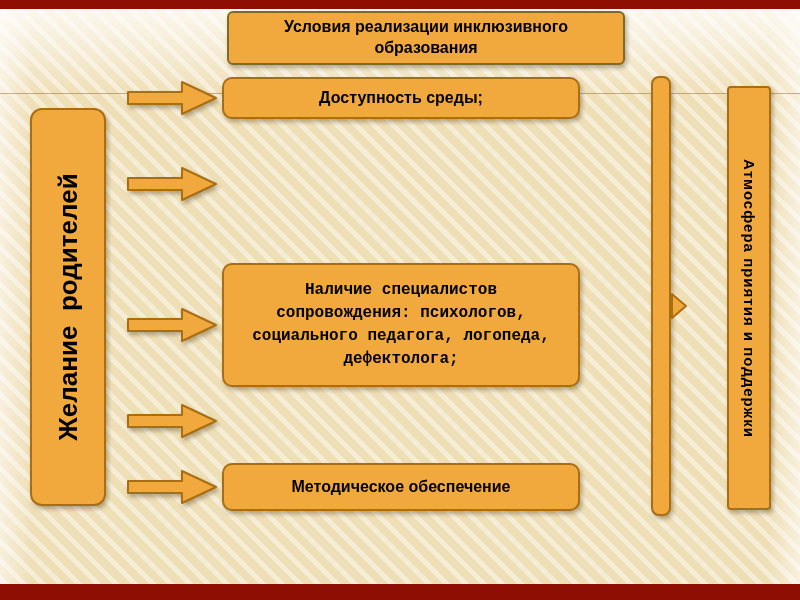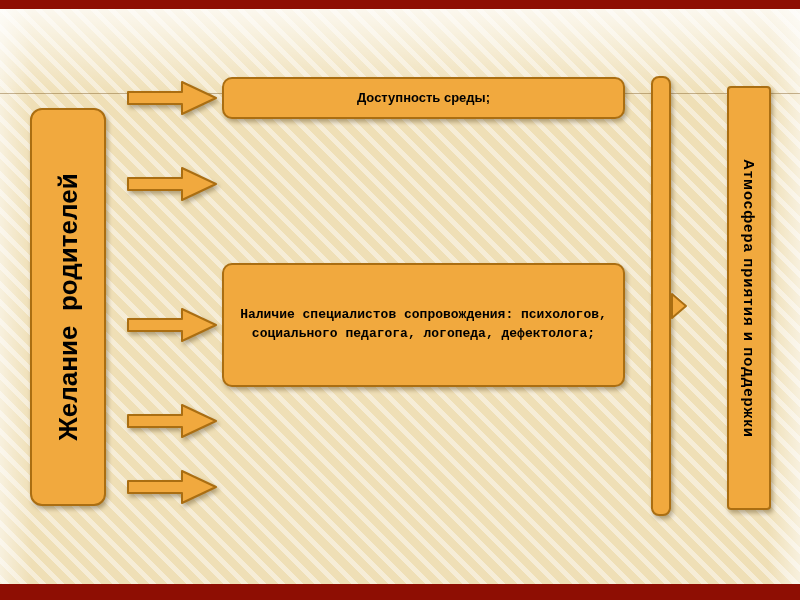--- a/index.html
+++ b/index.html
@@ -54,23 +54,23 @@
     width: 398px; height: 54px;
     border-radius: 6px;
     border-color: #7d6b2a;
     font-size: 16px;
     line-height: 1.3;
     padding: 2px 14px;
   }
 
   .cond {
     left: 222px;
-    width: 403px;
+    width: 358px;
     border-radius: 10px;
-    font-size: 13px;
+    font-size: 16px;
     line-height: 1.45;
     padding: 2px 12px;
   }
   .b1 { top: 77px;  height: 42px; }
   .b2 { top: 139px; height: 90px; }
   .b3 { top: 263px; height: 124px; font-family: Liberation Mono, monospace; }
   .b4 { top: 393px; height: 57px; }
   .b5 { top: 463px; height: 48px; }
 
   .left-box {
@@ -139,20 +139,23 @@
 </style>
 </head>
 <body>
 
 <div id="slide">
 
   <div class="bar top"></div>
   <div class="bar bottom"></div>
   <div class="divider"></div>
 
+  <div class="obox title-box">
+    <span>Условия реализации инклюзивного образования</span>
+  </div>
 
   <div class="obox left-box">
     <span class="left-label">Желание  родителей</span>
   </div>
 
   <div class="arrow a1">
     <svg viewBox="0 0 92 40">
         <polygon class="arrow-poly" points="2,14 56,14 56,4 90,20 56,36 56,26 2,26"></polygon>
       </svg>
   </div>
@@ -175,20 +178,23 @@
     <svg viewBox="0 0 92 40">
         <polygon class="arrow-poly" points="2,14 56,14 56,4 90,20 56,36 56,26 2,26"></polygon>
       </svg>
   </div>
 
   <div class="obox cond b1">
     <span>Доступность среды;</span>
   </div>
   <div class="obox cond b3">
     <span>Наличие специалистов сопровождения: психологов, социального педагога, логопеда, дефектолога;</span>
+  </div>
+  <div class="obox cond b5">
+    <span>Методическое обеспечение</span>
   </div>
 
   <div class="vbar"></div>
   <div class="vbar-arrow">
     <svg viewBox="0 0 18 28">
         <polygon class="arrow-poly" points="2,2 16,14 2,26"></polygon>
       </svg>
   </div>
 
   <div class="obox right-box">

